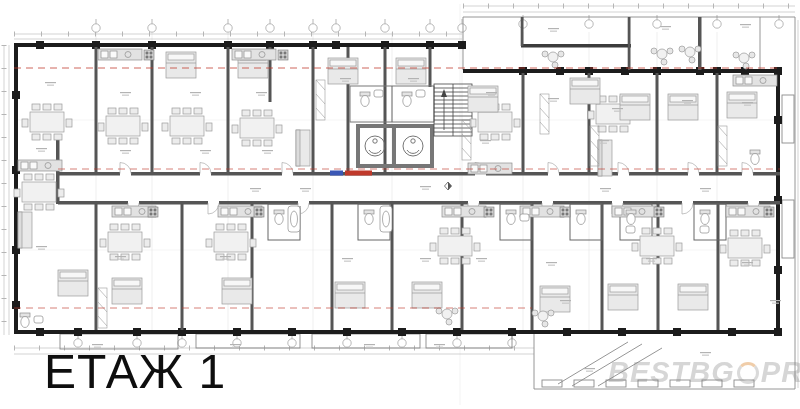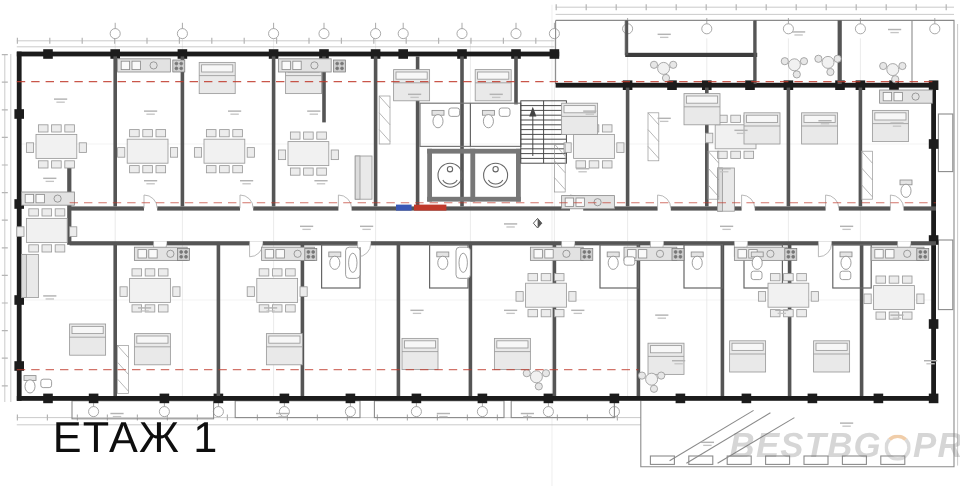--- a/index.html
+++ b/index.html
@@ -1,19 +1,19 @@
 <!DOCTYPE html>
 <html><head>
 <meta charset="utf-8">
 <style>
   html,body{margin:0;padding:0;background:#fff;}
   .stage{position:relative;width:800px;height:409px;background:#ffffff;overflow:hidden;
          font-family:"Liberation Sans",sans-serif;}
   .stage svg{position:absolute;left:0;top:0;}
-  .floor-title{position:absolute;left:44px;top:344px;font-size:36px;font-weight:400;
+  .floor-title{position:absolute;left:44px;top:344px;font-size:48px;font-weight:400;
                color:#0e0e0e;letter-spacing:1px;font-family:"Liberation Sans",sans-serif;}
   .wm-brand{position:absolute;left:650px;top:351px;font-size:15px;font-weight:bold;
             letter-spacing:1.5px;white-space:nowrap;font-family:"Liberation Sans",sans-serif;}
   .wm-brand .w1{color:rgba(125,125,125,0.55);}
   .wm-brand .w2{color:rgba(222,145,66,0.60);}
   .wm-big{position:absolute;left:560px;top:356px;width:240px;font-size:29px;font-weight:bold;
           font-style:italic;font-family:Liberation Sans, sans-serif;color:rgba(120,120,120,0.30);
           letter-spacing:1px;white-space:nowrap;display:flex;align-items:center;margin-left:48px;}
   .wm-big .logo-ring{display:inline-block;width:16px;height:16px;border-radius:50%;
           border:3px solid rgba(150,150,150,0.35);border-top-color:rgba(222,145,66,0.45);

